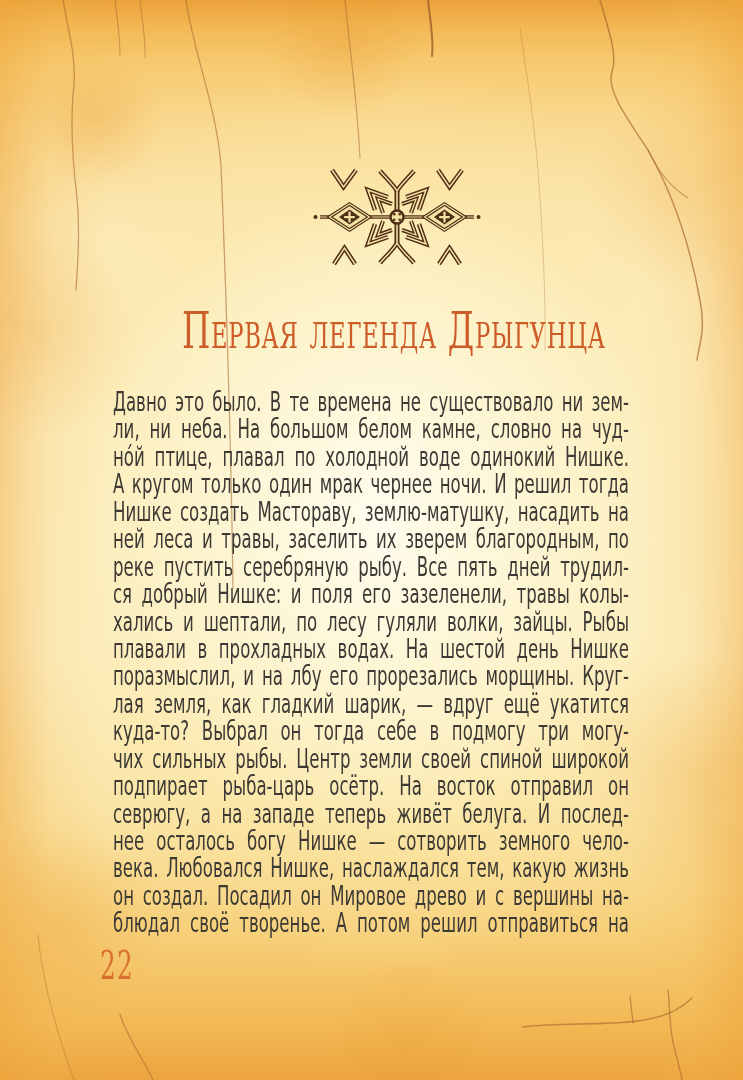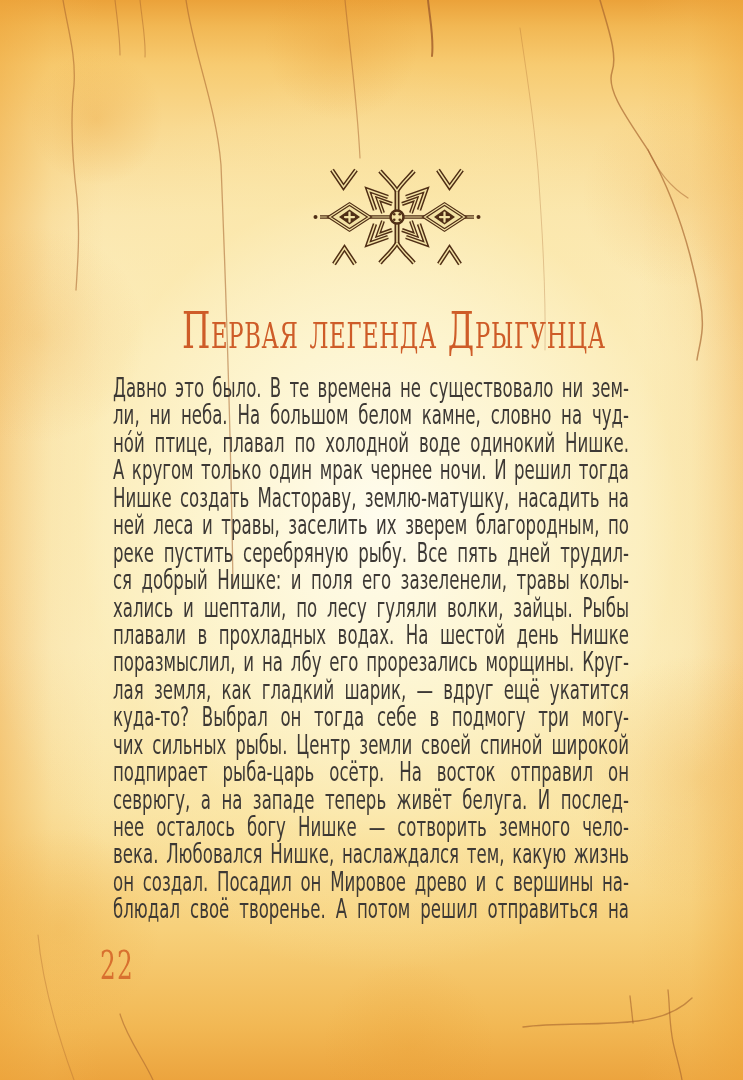--- a/index.html
+++ b/index.html
@@ -37,21 +37,21 @@
     font-family:"DejaVu Serif",serif;
     font-variant:small-caps;
     font-weight:normal;
     font-size:50px;line-height:1;
     letter-spacing:1px;
     color:var(--title-color,#ce5c28);
     transform:translateX(22px) scaleX(0.65);
     transform-origin:center top;
     white-space:nowrap;
   }
-  .body-text{position:absolute;left:113px;top:374px;width:516px;}
+  .body-text{position:absolute;left:113px;top:388px;width:516px;}
   .line{
     width:840px;
     transform:scaleX(0.6143);
     transform-origin:0 50%;
     text-align:justify;
     text-align-last:justify;
     font-size:27px;
     line-height:27.45px;
     height:27.45px;
     color:var(--body-color,#3d3935);

